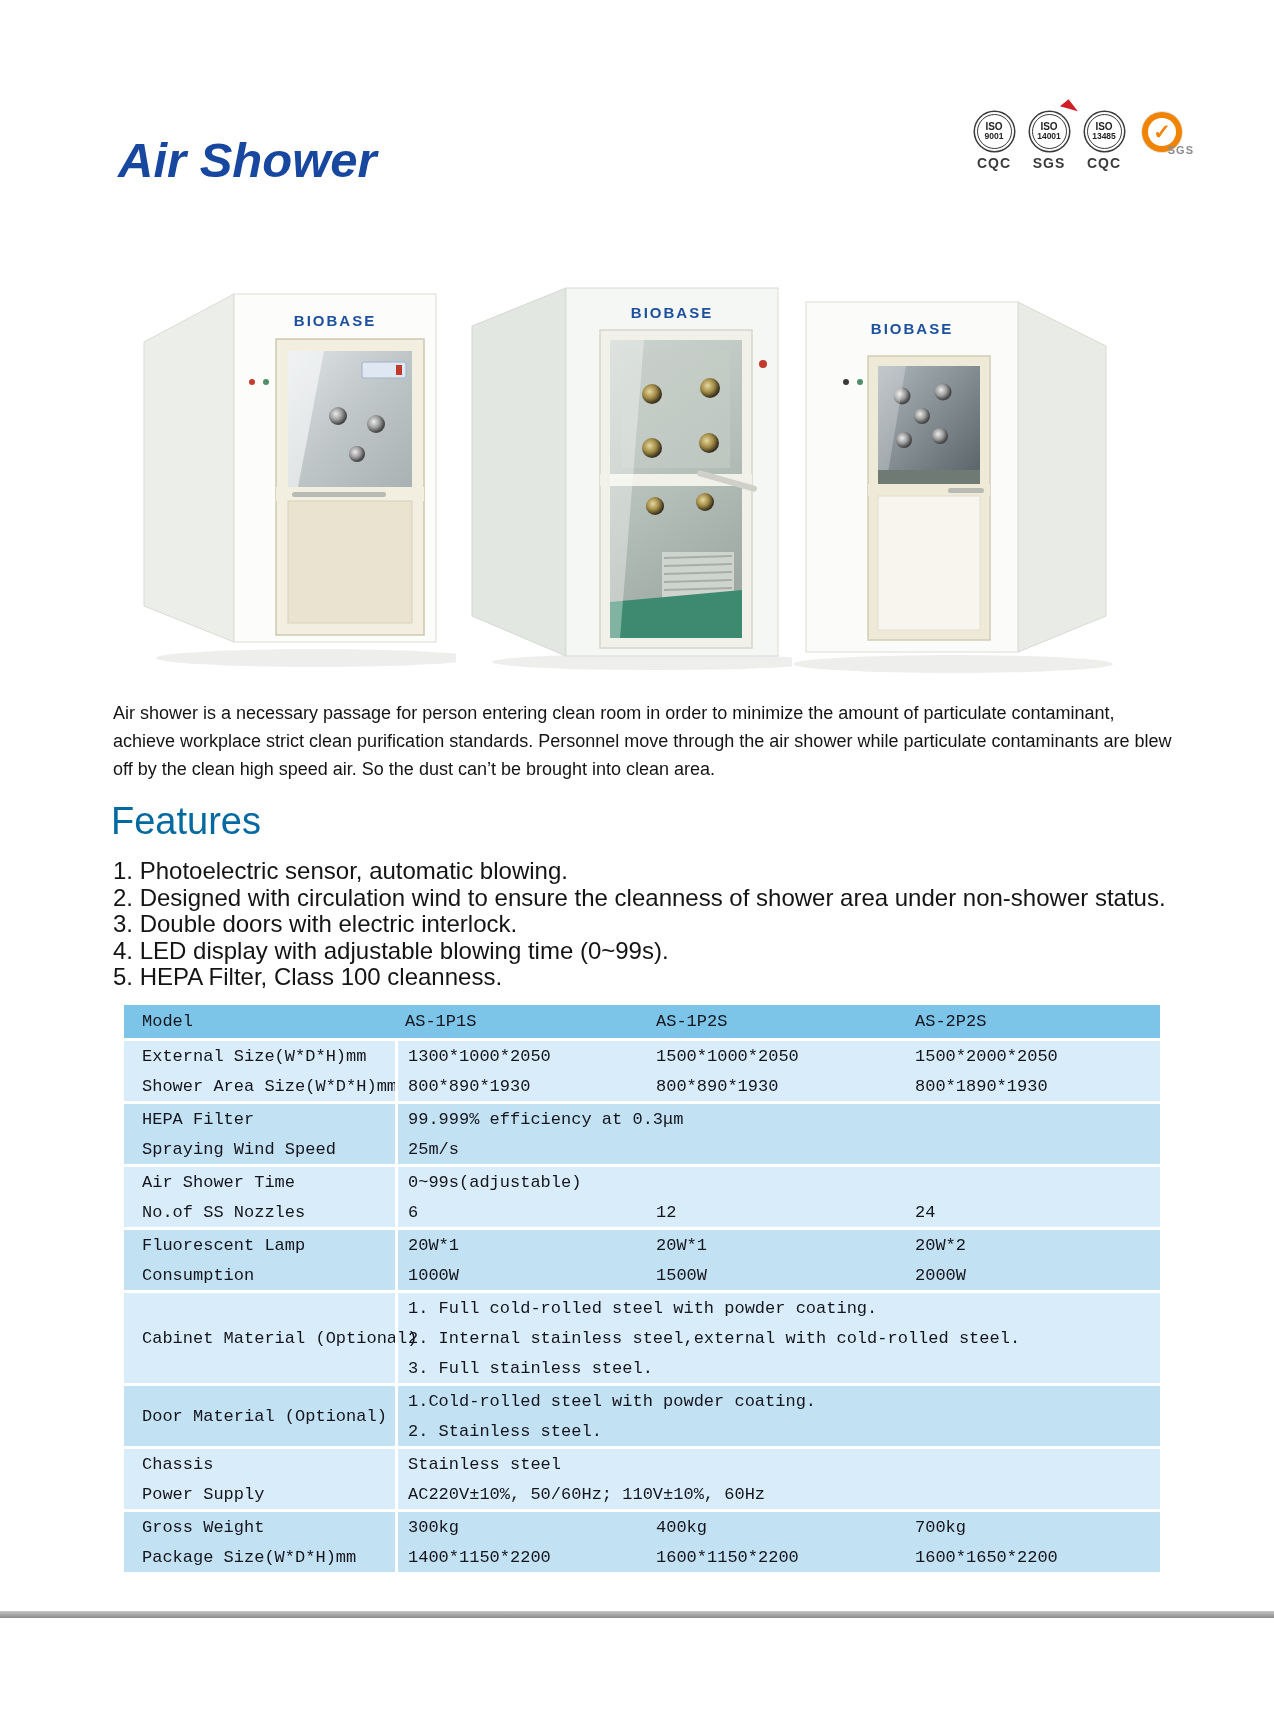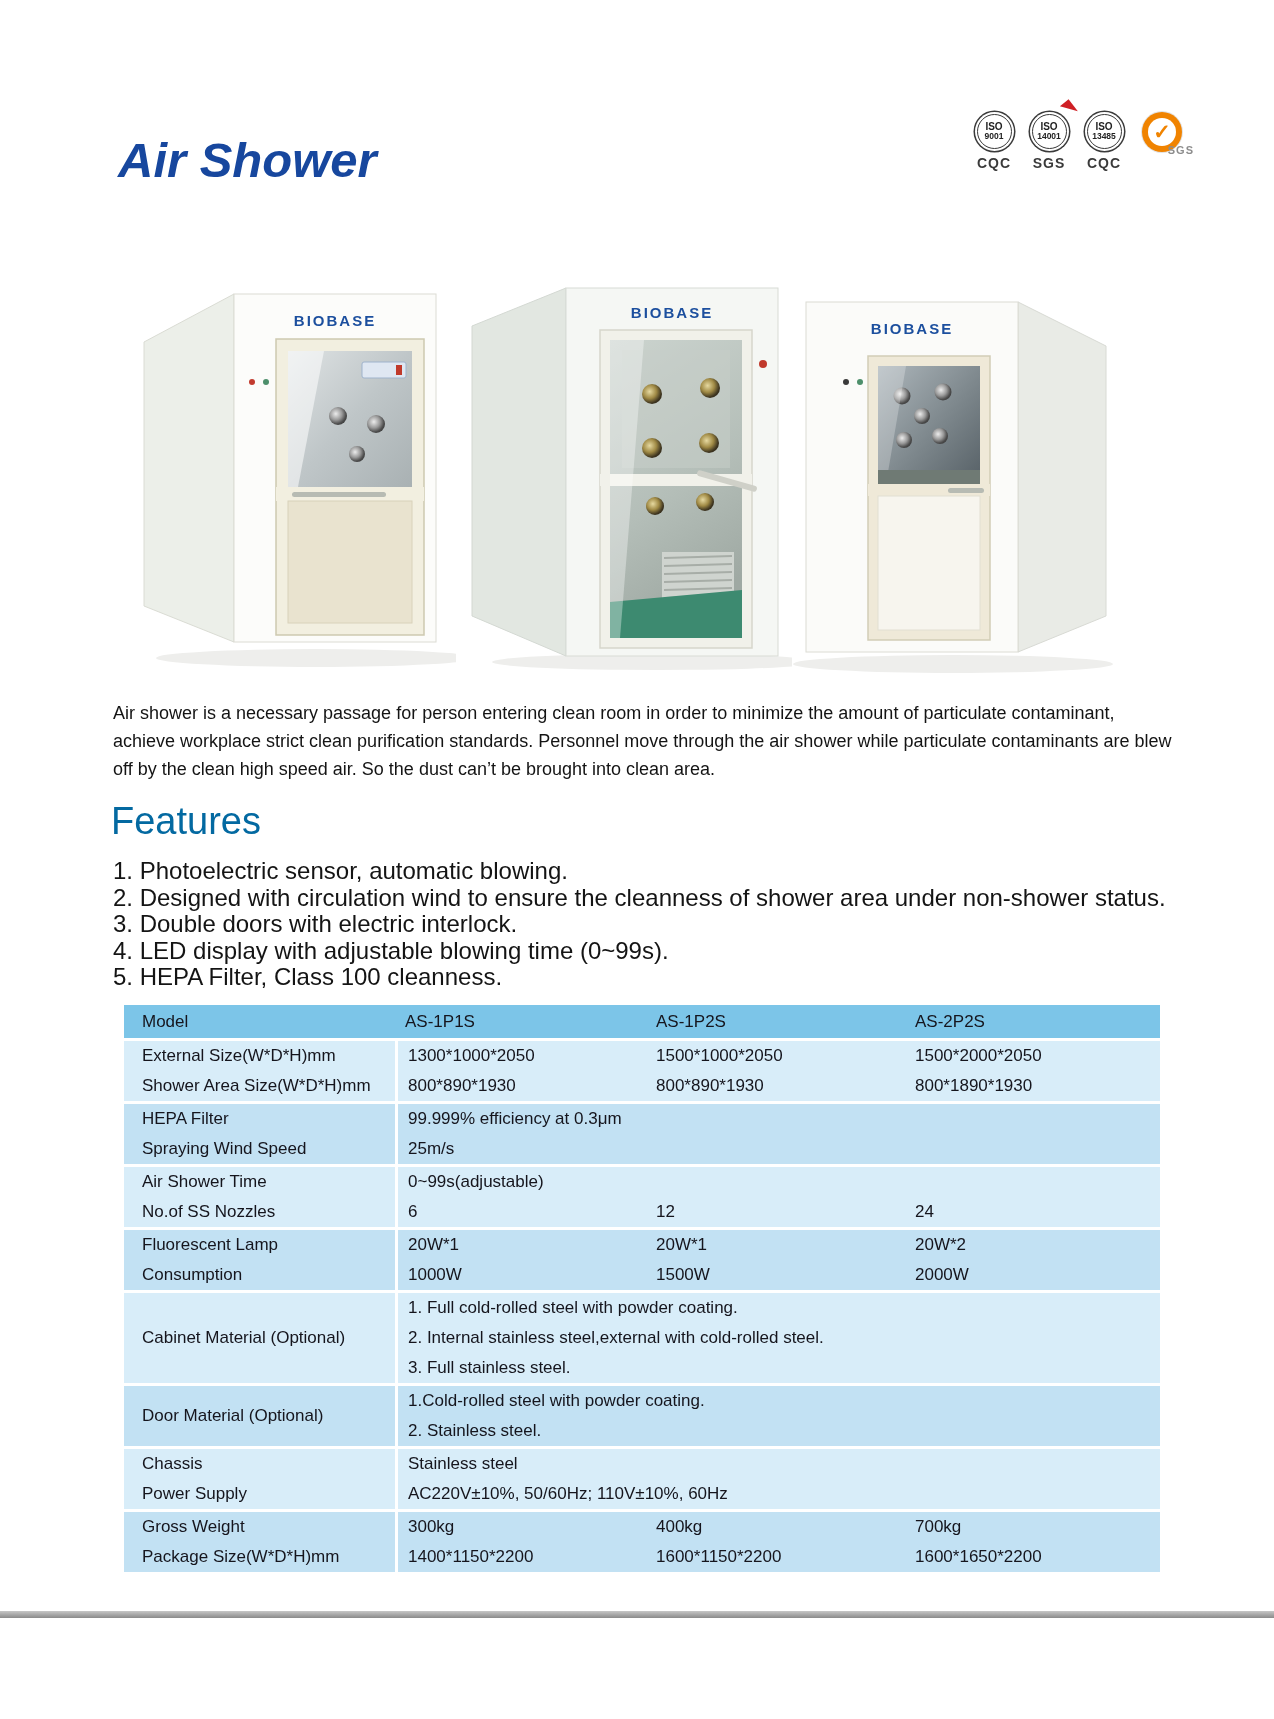--- a/index.html
+++ b/index.html
@@ -54,21 +54,21 @@
   .feat-h{position:absolute;left:111px;top:800px;font-size:38px;font-weight:normal;color:#0369a1;}
   .feat-list{position:absolute;left:113px;top:858px;font-size:24px;color:#141414;}
   .feat-item{display:block;line-height:26.5px;}
   
   .spec-table{position:absolute;left:124px;top:1005px;width:1036px;font-size:17px;color:#15151d;}
   .t-grid{display:grid;grid-template-columns:271px 251px 259px 255px;}
   .t-head{background:#7CC5E8;grid-auto-rows:33px;}
   .t-group{margin-top:3px;grid-auto-rows:30px;}
   .t-group.light{background:#D8EDF9;}
   .t-group.dark{background:#C2E1F3;}
-  .t-cell{display:flex;align-items:center;white-space:nowrap;}
+  .t-cell{display:flex;align-items:center;white-space:nowrap;font-family:Liberation Mono, monospace;}
   .t-label{padding-left:18px;}
   .t-val{padding-left:10px;}
   .vsep{border-left:3px solid #ffffff;}
   .span3{grid-column:2/5;}
   
   .footer-bar{
     position:absolute;left:0;top:1611px;width:1274px;height:7px;
     background:linear-gradient(#c6c6c6,#8a8a8a);
   }
 </style>

